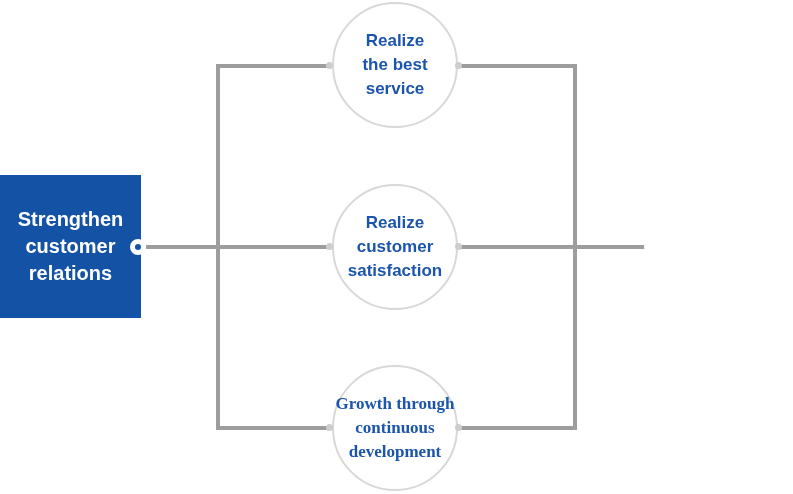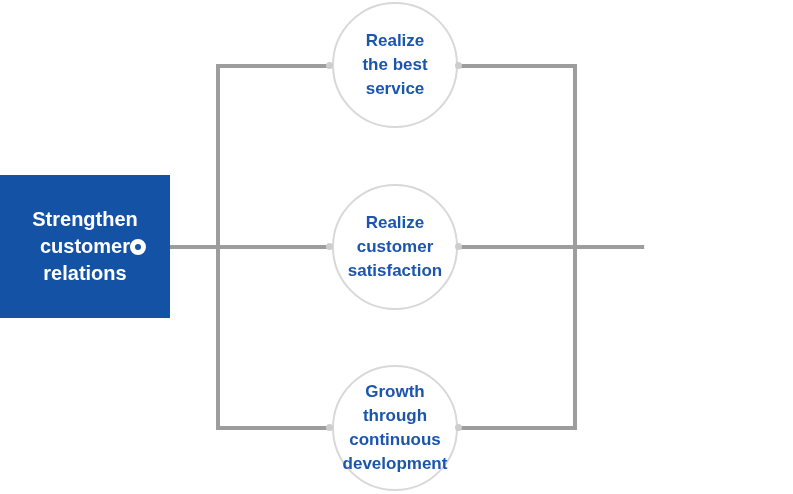--- a/index.html
+++ b/index.html
@@ -28,21 +28,21 @@
     width:126px;height:126px;
     box-sizing:border-box;
     border:2px solid #d8d8d8;
     border-radius:50%;
     background:#ffffff;
     display:flex;align-items:center;justify-content:center;
     text-align:center;
   }
   .circle-1{left:332px;top:2px;}
   .circle-2{left:332px;top:184px;}
-  .circle-3{left:332px;top:365px;}
+  .circle-3{left:332px;top:365px;font-family:Liberation Serif, serif;}
   .circle-label{
     color:#1b55ac;
     font-size:17px;
     line-height:24px;
     font-weight:700;
     white-space:pre-line;
   }
   
   .dot{
     position:absolute;
@@ -58,21 +58,21 @@
   .dot-c3-r{left:455px;top:424px;}
   
   .side-box{
     position:absolute;
     top:175px;
     height:143px;
     background:#1452a5;
     display:flex;align-items:center;justify-content:center;
     text-align:center;
   }
-  .box-left{left:0px;width:170px;}
+  .box-left{left:0px;width:141px;}
   .box-right{left:651px;width:142px;}
   .box-label{
     color:#ffffff;
     font-size:20px;
     line-height:27px;
     font-weight:700;
     white-space:pre-line;
   }
   
   .ring{

